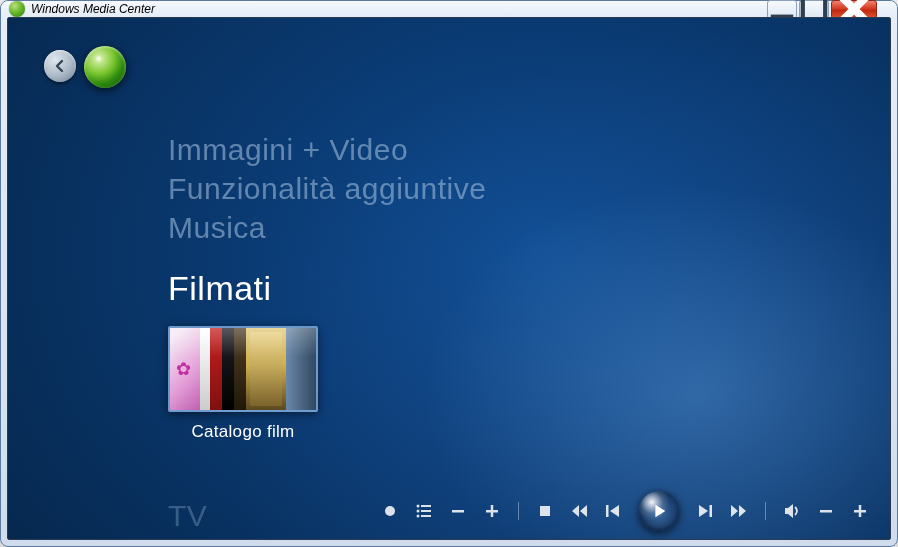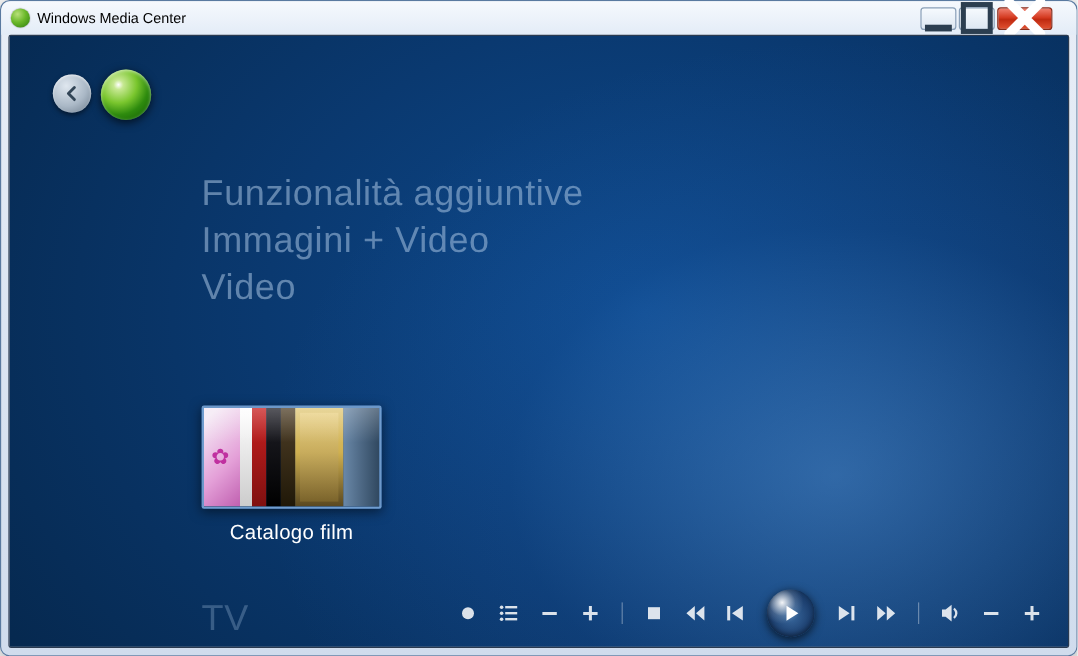--- a/index.html
+++ b/index.html
@@ -9,25 +9,26 @@
   .window {
     width: 898px; height: 547px;
     border: 1px solid #5a7aa0;
     border-radius: 8px;
     background: linear-gradient(#e8eef7, #d0dced);
     box-shadow: 0 4px 20px rgba(0,0,0,.4);
     display: flex; flex-direction: column;
     position: relative;
   }
   .titlebar {
-    height: 28px;
+    height: 16px;
     display: flex; align-items: center;
     padding: 0 20px 0 8px;
     background: linear-gradient(#f6f9fd, #e3ecf7);
     border-radius: 8px 8px 0 0;
+    font-style: italic;
   }
   .titlebar .appicon {
     width: 16px; height: 16px; margin-right: 6px;
     border-radius: 50%;
     background: radial-gradient(circle at 35% 30%, #b8e07a 0%, #6ab82a 45%, #2a7a0e 100%);
     box-shadow: 0 0 1px rgba(0,0,0,.6);
   }
   .titlebar .title { font-size: 12px; color: #000; flex: 1; }
   .winbtns { display: flex; gap: 2px; }
   .winbtn {
@@ -191,23 +192,24 @@
   <div class="client">
 
     <div class="nav-back">
       <svg viewBox="0 0 16 16">
           <path d="M10 3 L5 8 L10 13" fill="none" stroke="#324556" stroke-width="2.4" stroke-linecap="round" stroke-linejoin="round"></path>
         </svg>
     </div>
     <div class="wmc-logo"></div>
 
     <div class="menu">
+      <div class="menu-dim">Immagini + Video</div>
       <div class="menu-dim">Funzionalità aggiuntive</div>
-      <div class="menu-dim">Immagini + Video</div>
-      <div class="menu-dim">Video</div>
+      <div class="menu-dim">Musica</div>
+      <div class="menu-active">Filmati</div>
     </div>
 
     <div class="tilerow">
       <div class="tile">
         <div class="tile-thumb">
           <div class="spine spine1"></div>
           <div class="spine spine2"></div>
           <div class="spine spine3"></div>
           <div class="spine spine4"></div>
           <div class="spine spine5"></div>

